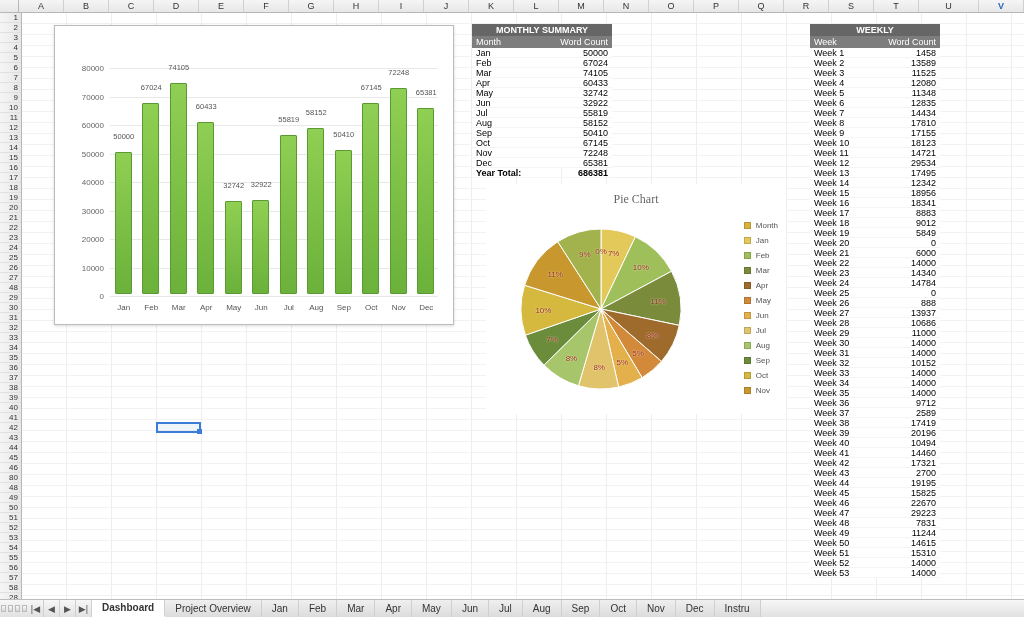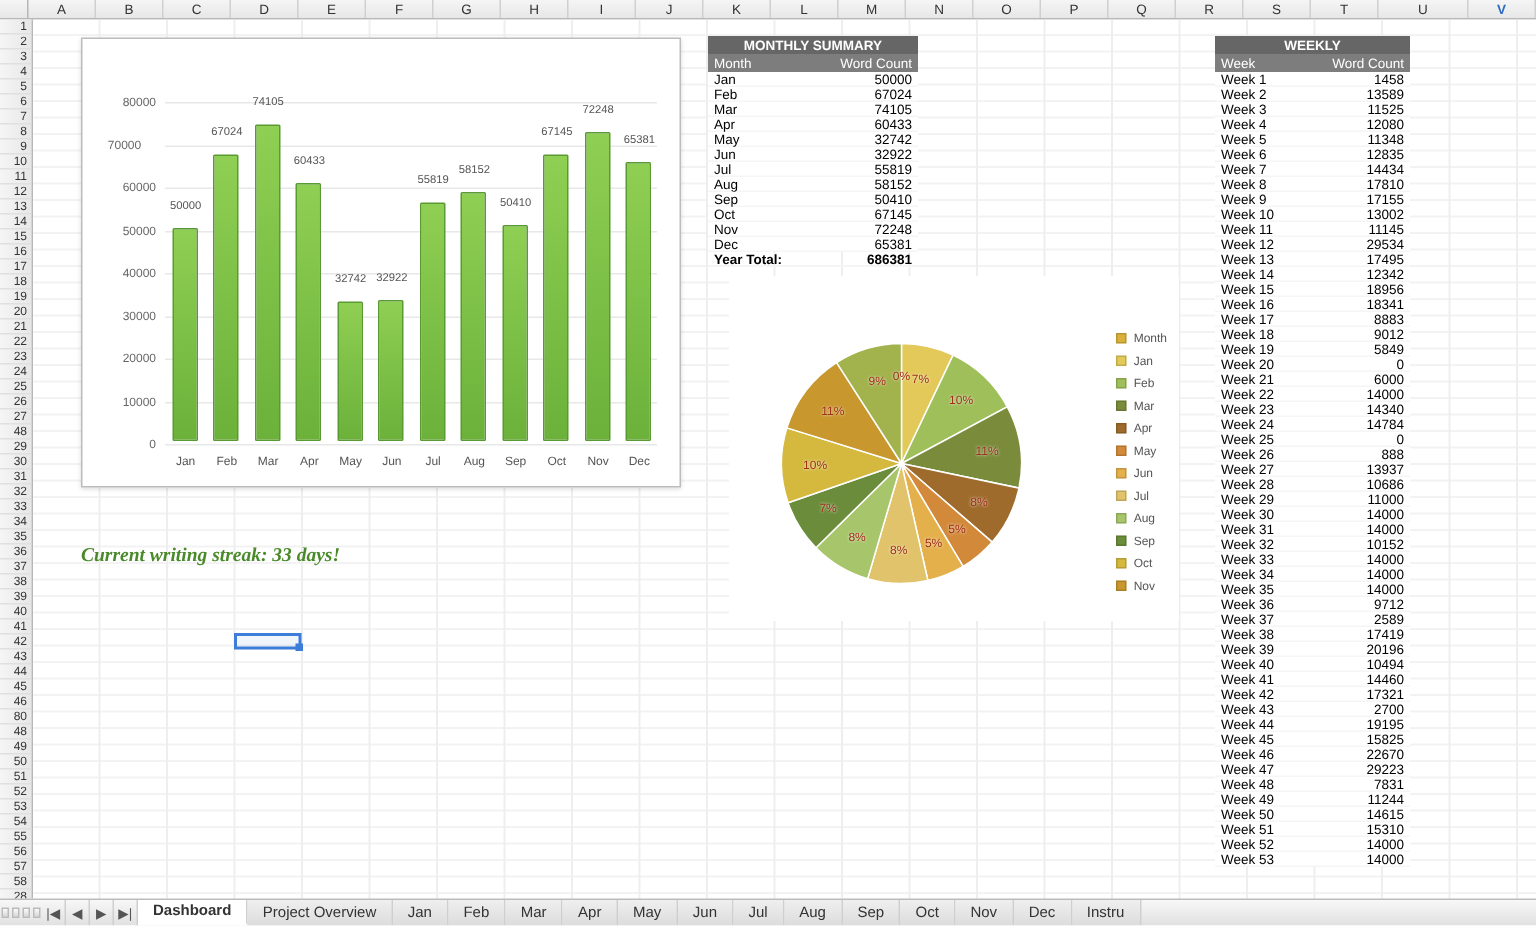--- a/index.html
+++ b/index.html
@@ -205,21 +205,21 @@
         <div class="ytick" style="top: 171px;">20000</div>
         <div class="gridline" style="top: 142.5px;"></div>
         <div class="ytick" style="top: 142.5px;">30000</div>
         <div class="gridline" style="top: 114px;"></div>
         <div class="ytick" style="top: 114px;">40000</div>
         <div class="gridline" style="top: 85.5px;"></div>
         <div class="ytick" style="top: 85.5px;">50000</div>
         <div class="gridline" style="top: 57px;"></div>
         <div class="ytick" style="top: 57px;">60000</div>
         <div class="gridline" style="top: 28.5px;"></div>
-        <div class="ytick" style="top: 28.5px; text-align: center;">70000</div>
+        <div class="ytick" style="top: 28.5px;">70000</div>
         <div class="gridline" style="top: 0px;"></div>
         <div class="ytick" style="top: 0px;">80000</div>
         <div class="bar" style="left: 4.75px; height: 142.5px;"></div>
         <div class="bar-lbl" style="left: 13.75px; bottom: 144.5px;">50000</div>
         <div class="xcat" style="left: 13.75px;">Jan</div>
         <div class="bar" style="left: 32.25px; height: 191.018px;"></div>
         <div class="bar-lbl" style="left: 41.25px; bottom: 193.018px;">67024</div>
         <div class="xcat" style="left: 41.25px;">Feb</div>
         <div class="bar" style="left: 59.75px; height: 211.199px;"></div>
         <div class="bar-lbl" style="left: 68.75px; bottom: 213.199px;">74105</div>
@@ -247,23 +247,23 @@
         <div class="xcat" style="left: 261.25px;">Oct</div>
         <div class="bar" style="left: 279.75px; height: 205.907px;"></div>
         <div class="bar-lbl" style="left: 288.75px; bottom: 207.907px;">72248</div>
         <div class="xcat" style="left: 288.75px;">Nov</div>
         <div class="bar" style="left: 307.25px; height: 186.336px;"></div>
         <div class="bar-lbl" style="left: 316.25px; bottom: 188.336px;">65381</div>
         <div class="xcat" style="left: 316.25px;">Dec</div>
       </div>
   </div>
 
-  <div class="streak">Current writing streak: 33 days!</div>
 
   <div class="chart-card pie-card">
+    <div class="pie-title">Pie Chart</div>
     <div class="pie-wrap" id="piewrap"><div class="slbl" style="left: 85.0018px; top: 27.4px;">0%</div><div class="slbl" style="left: 97.6933px; top: 28.816px;">7%</div><div class="slbl" style="left: 124.751px; top: 43.3151px;">10%</div><div class="slbl" style="left: 142.014px; top: 76.8055px;">11%</div><div class="slbl" style="left: 136.608px; top: 110.58px;">8%</div><div class="slbl" style="left: 122.023px; top: 129.126px;">5%</div><div class="slbl" style="left: 106.406px; top: 138.475px;">5%</div><div class="slbl" style="left: 83.1707px; top: 142.571px;">8%</div><div class="slbl" style="left: 55.4109px; top: 134.419px;">8%</div><div class="slbl" style="left: 36.0552px; top: 115.367px;">7%</div><div class="slbl" style="left: 27.4072px; top: 85.913px;">10%</div><div class="slbl" style="left: 39.1644px; top: 50.1165px;">11%</div><div class="slbl" style="left: 68.7724px; top: 29.7332px;">9%</div><svg width="170" height="170">
           <path d="M 85 85 L 85 5 A 80 80 0 0 1 85.0050772701714 5.000000161116702 Z" fill="#d9b13a" stroke="#fff" stroke-width="1"></path>
           <path d="M 85 85 L 85.0050772701714 5.000000161116702 A 80 80 0 0 1 119.38785315967816 12.767904951687768 Z" fill="#e2c95a" stroke="#fff" stroke-width="1"></path>
           <path d="M 85 85 L 119.38785315967816 12.767904951687768 A 80 80 0 0 1 155.5182550745673 47.222020948199685 Z" fill="#9fbf5a" stroke="#fff" stroke-width="1"></path>
           <path d="M 85 85 L 155.5182550745673 47.222020948199685 A 80 80 0 0 1 163.303449858759 101.38809751669837 Z" fill="#7a8c3c" stroke="#fff" stroke-width="1"></path>
           <path d="M 85 85 L 163.303449858759 101.38809751669837 A 80 80 0 0 1 145.45785005047628 137.39130049229666 Z" fill="#9e6b2c" stroke="#fff" stroke-width="1"></path>
           <path d="M 85 85 L 145.45785005047628 137.39130049229666 A 80 80 0 0 1 126.0916391723305 153.6402009767672 Z" fill="#d28a3a" stroke="#fff" stroke-width="1"></path>
           <path d="M 85 85 L 126.0916391723305 153.6402009767672 A 80 80 0 0 1 102.62219126335744 163.03498173945866 Z" fill="#e3b04b" stroke="#fff" stroke-width="1"></path>
           <path d="M 85 85 L 102.62219126335744 163.03498173945866 A 80 80 0 0 1 62.459181096129036 161.75878766071605 Z" fill="#e0c36a" stroke="#fff" stroke-width="1"></path>
           <path d="M 85 85 L 62.459181096129036 161.75878766071605 A 80 80 0 0 1 27.98313521109926 141.11663861676152 Z" fill="#a7c56a" stroke="#fff" stroke-width="1"></path>
@@ -424,25 +424,25 @@
         <div class="r">
           <div class="c1">Week 8</div>
           <div class="c2">17810</div>
         </div>
         <div class="r">
           <div class="c1">Week 9</div>
           <div class="c2">17155</div>
         </div>
         <div class="r">
           <div class="c1">Week 10</div>
-          <div class="c2">13002</div>
+          <div class="c2">18123</div>
         </div>
         <div class="r">
           <div class="c1">Week 11</div>
-          <div class="c2">11145</div>
+          <div class="c2">14721</div>
         </div>
         <div class="r">
           <div class="c1">Week 12</div>
           <div class="c2">29534</div>
         </div>
         <div class="r">
           <div class="c1">Week 13</div>
           <div class="c2">17495</div>
         </div>
         <div class="r">

